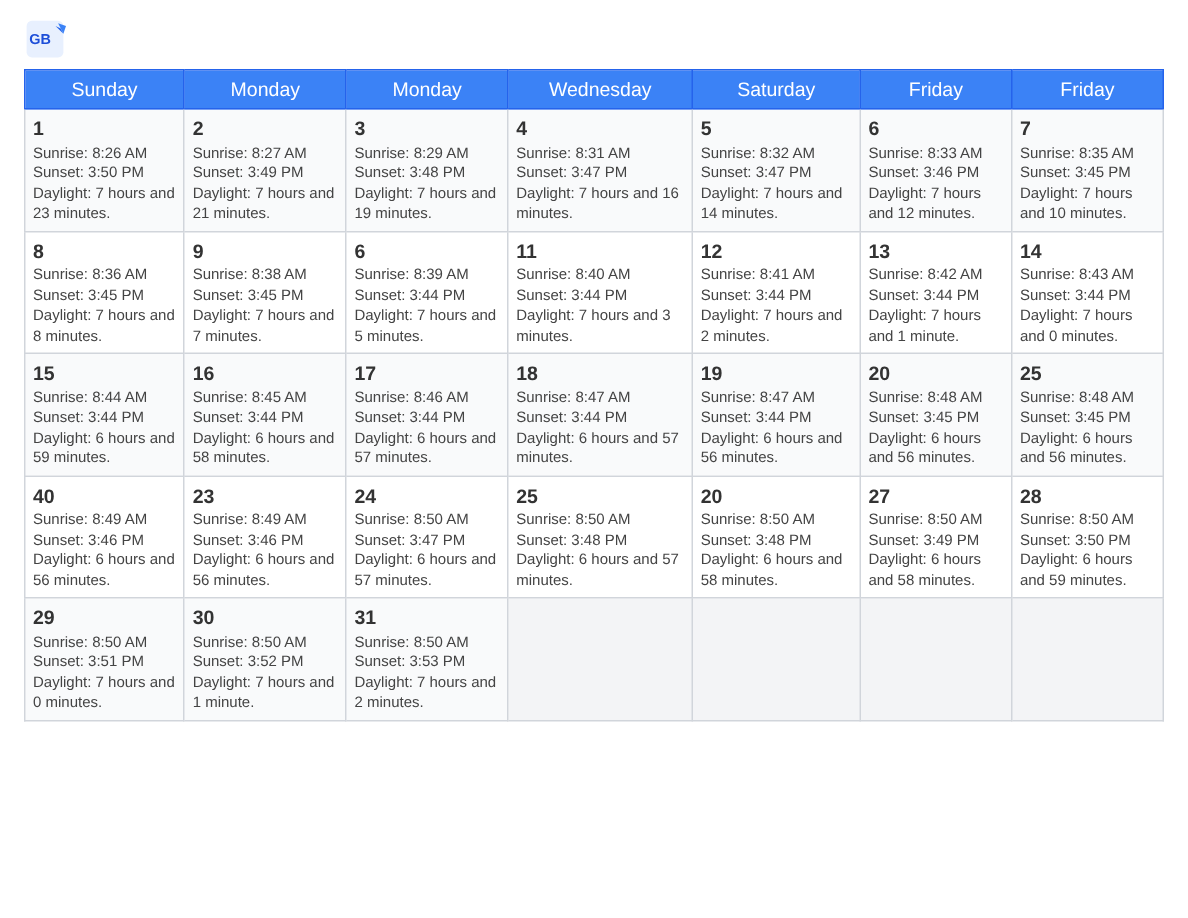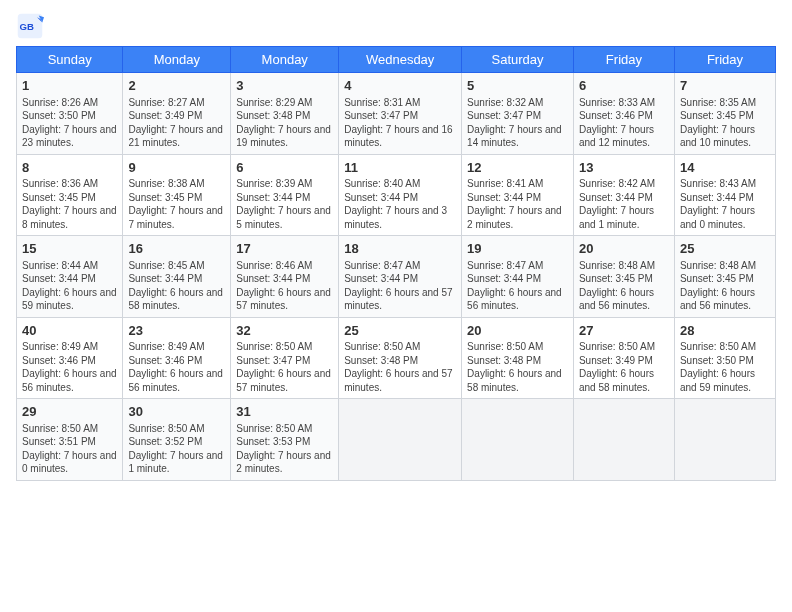--- a/index.html
+++ b/index.html
@@ -154,21 +154,21 @@
           <td><span class="day-num">16</span><span class="day-info">Sunrise: 8:45 AM<br>Sunset: 3:44 PM<br>Daylight: 6 hours and 58 minutes.</span></td>
           <td><span class="day-num">17</span><span class="day-info">Sunrise: 8:46 AM<br>Sunset: 3:44 PM<br>Daylight: 6 hours and 57 minutes.</span></td>
           <td><span class="day-num">18</span><span class="day-info">Sunrise: 8:47 AM<br>Sunset: 3:44 PM<br>Daylight: 6 hours and 57 minutes.</span></td>
           <td><span class="day-num">19</span><span class="day-info">Sunrise: 8:47 AM<br>Sunset: 3:44 PM<br>Daylight: 6 hours and 56 minutes.</span></td>
           <td><span class="day-num">20</span><span class="day-info">Sunrise: 8:48 AM<br>Sunset: 3:45 PM<br>Daylight: 6 hours and 56 minutes.</span></td>
           <td><span class="day-num">25</span><span class="day-info">Sunrise: 8:48 AM<br>Sunset: 3:45 PM<br>Daylight: 6 hours and 56 minutes.</span></td>
         </tr>
         <tr>
           <td><span class="day-num">40</span><span class="day-info">Sunrise: 8:49 AM<br>Sunset: 3:46 PM<br>Daylight: 6 hours and 56 minutes.</span></td>
           <td><span class="day-num">23</span><span class="day-info">Sunrise: 8:49 AM<br>Sunset: 3:46 PM<br>Daylight: 6 hours and 56 minutes.</span></td>
-          <td><span class="day-num">32</span><span class="day-info">Sunrise: 8:50 AM<br>Sunset: 3:47 PM<br>Daylight: 6 hours and 57 minutes.</span></td>
+          <td><span class="day-num">24</span><span class="day-info">Sunrise: 8:50 AM<br>Sunset: 3:47 PM<br>Daylight: 6 hours and 57 minutes.</span></td>
           <td><span class="day-num">25</span><span class="day-info">Sunrise: 8:50 AM<br>Sunset: 3:48 PM<br>Daylight: 6 hours and 57 minutes.</span></td>
           <td><span class="day-num">20</span><span class="day-info">Sunrise: 8:50 AM<br>Sunset: 3:48 PM<br>Daylight: 6 hours and 58 minutes.</span></td>
           <td><span class="day-num">27</span><span class="day-info">Sunrise: 8:50 AM<br>Sunset: 3:49 PM<br>Daylight: 6 hours and 58 minutes.</span></td>
           <td><span class="day-num">28</span><span class="day-info">Sunrise: 8:50 AM<br>Sunset: 3:50 PM<br>Daylight: 6 hours and 59 minutes.</span></td>
         </tr>
         <tr>
           <td><span class="day-num">29</span><span class="day-info">Sunrise: 8:50 AM<br>Sunset: 3:51 PM<br>Daylight: 7 hours and 0 minutes.</span></td>
           <td><span class="day-num">30</span><span class="day-info">Sunrise: 8:50 AM<br>Sunset: 3:52 PM<br>Daylight: 7 hours and 1 minute.</span></td>
           <td><span class="day-num">31</span><span class="day-info">Sunrise: 8:50 AM<br>Sunset: 3:53 PM<br>Daylight: 7 hours and 2 minutes.</span></td>
           <td class="empty"></td>

